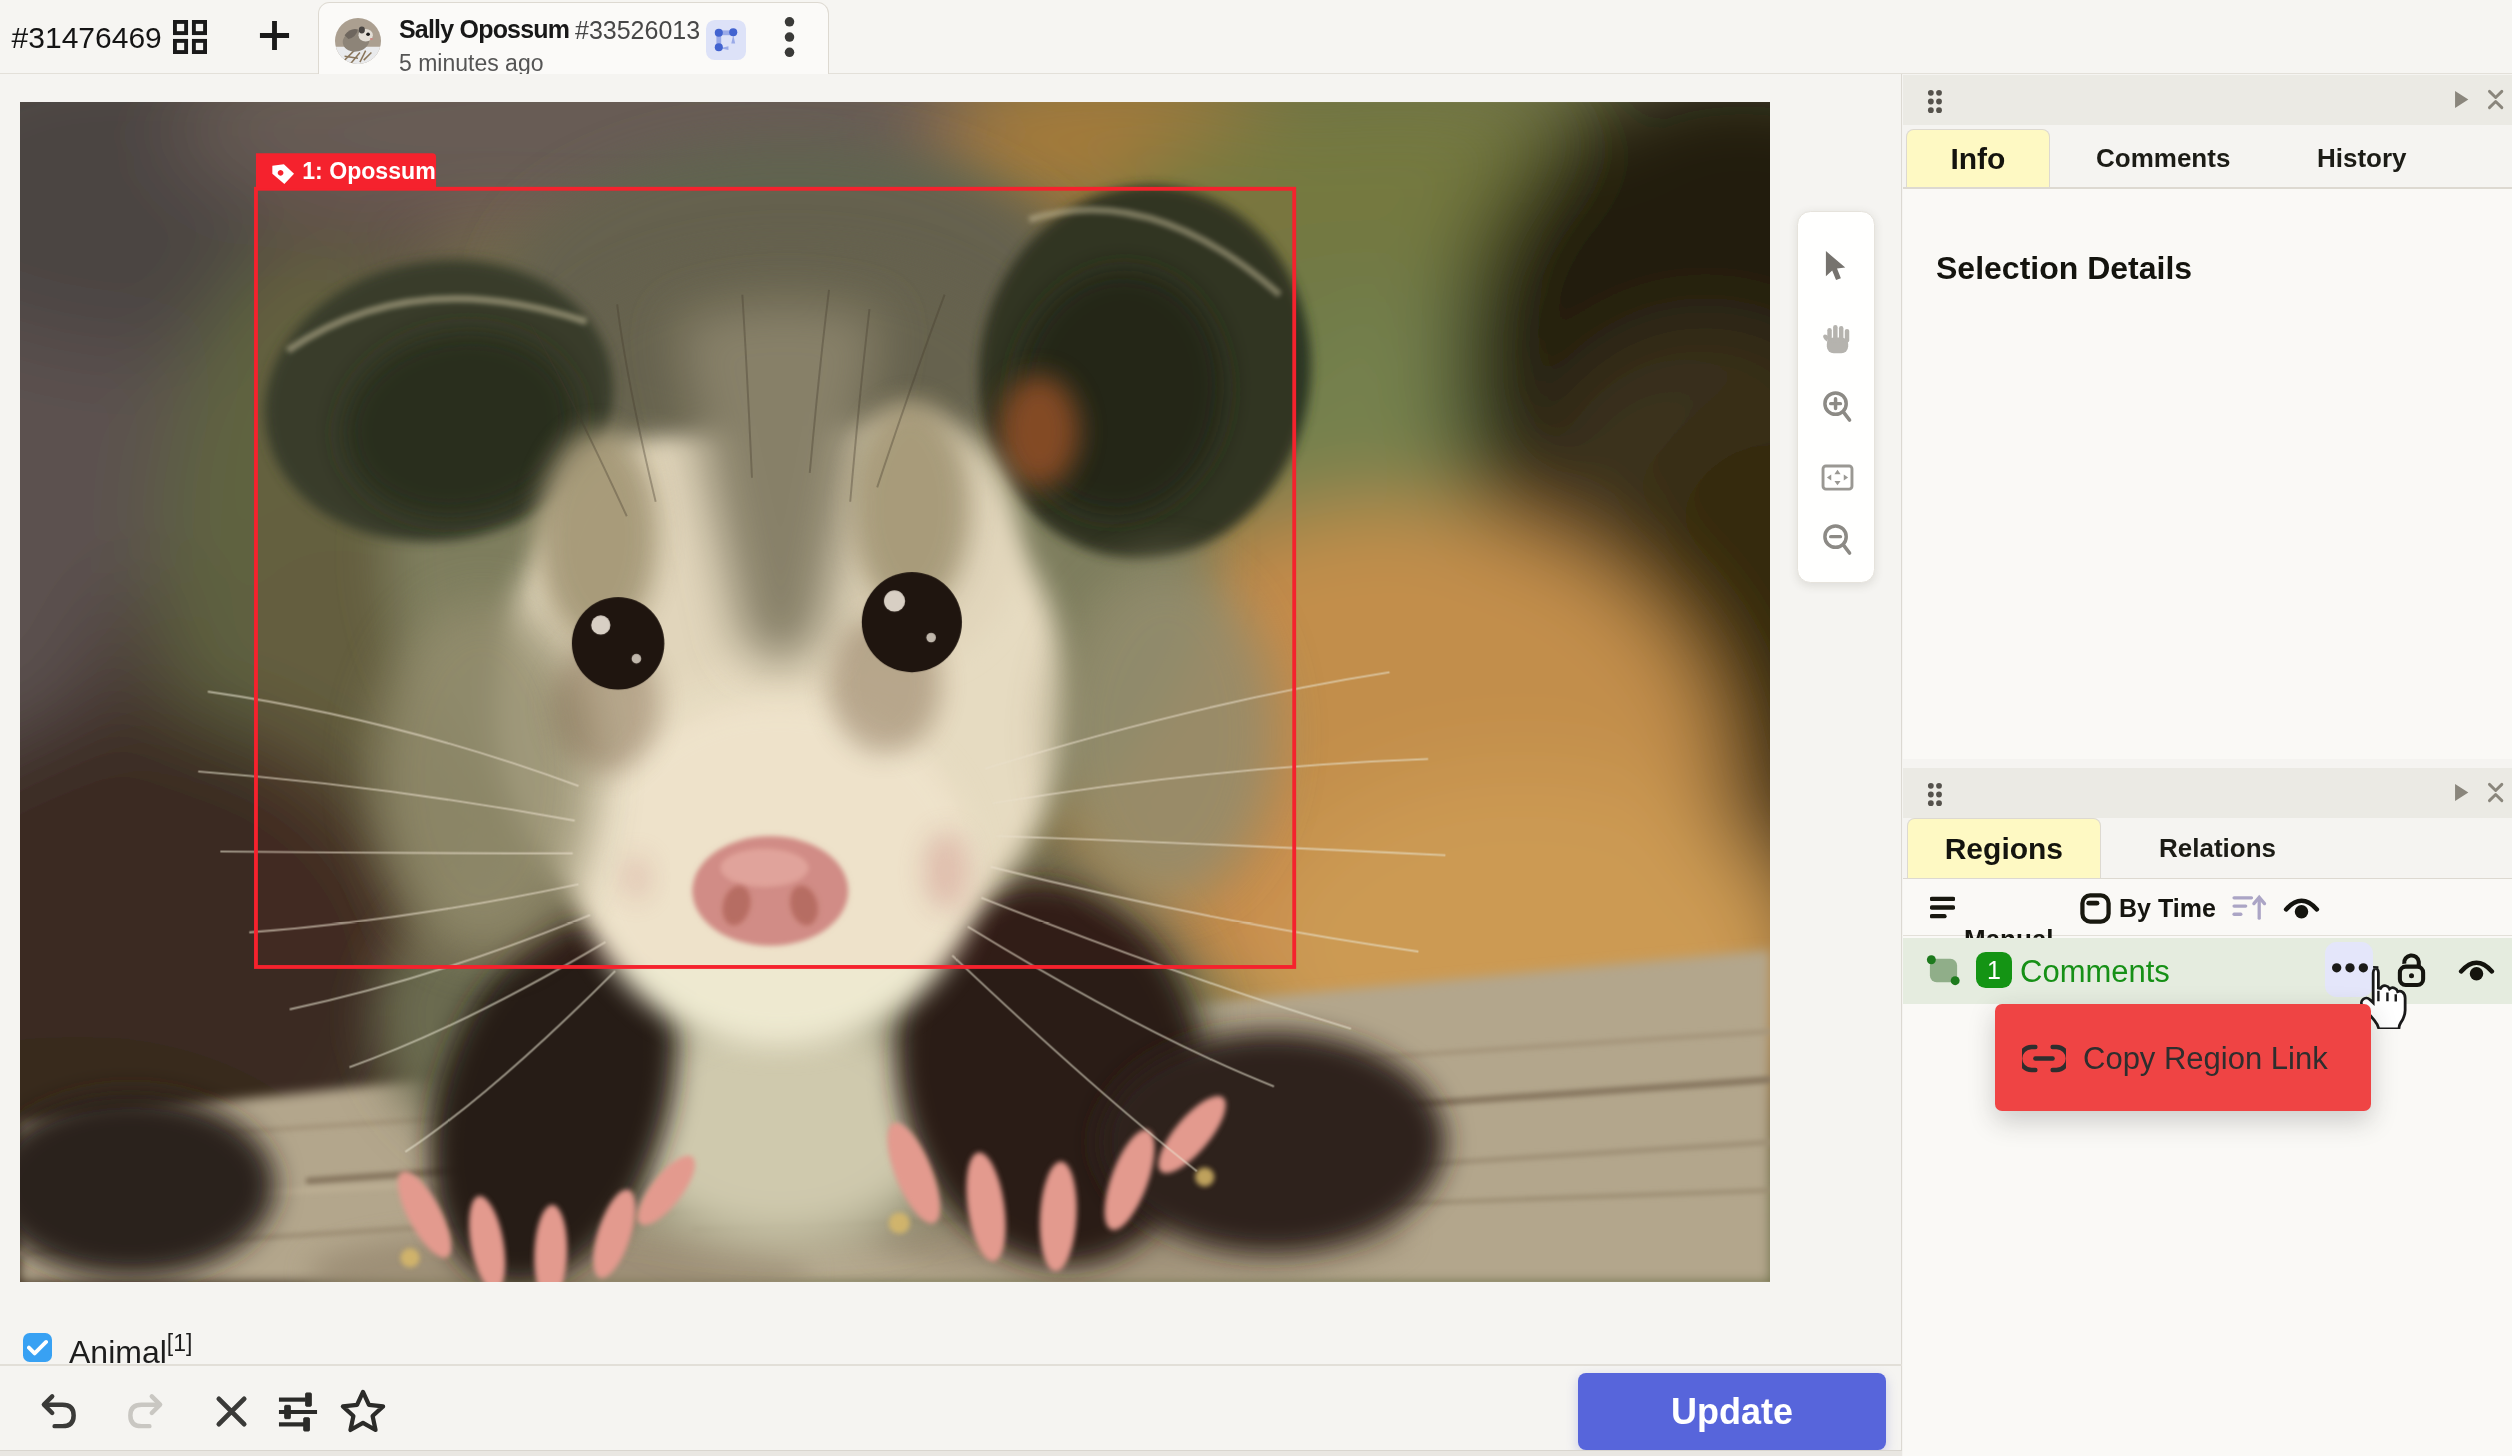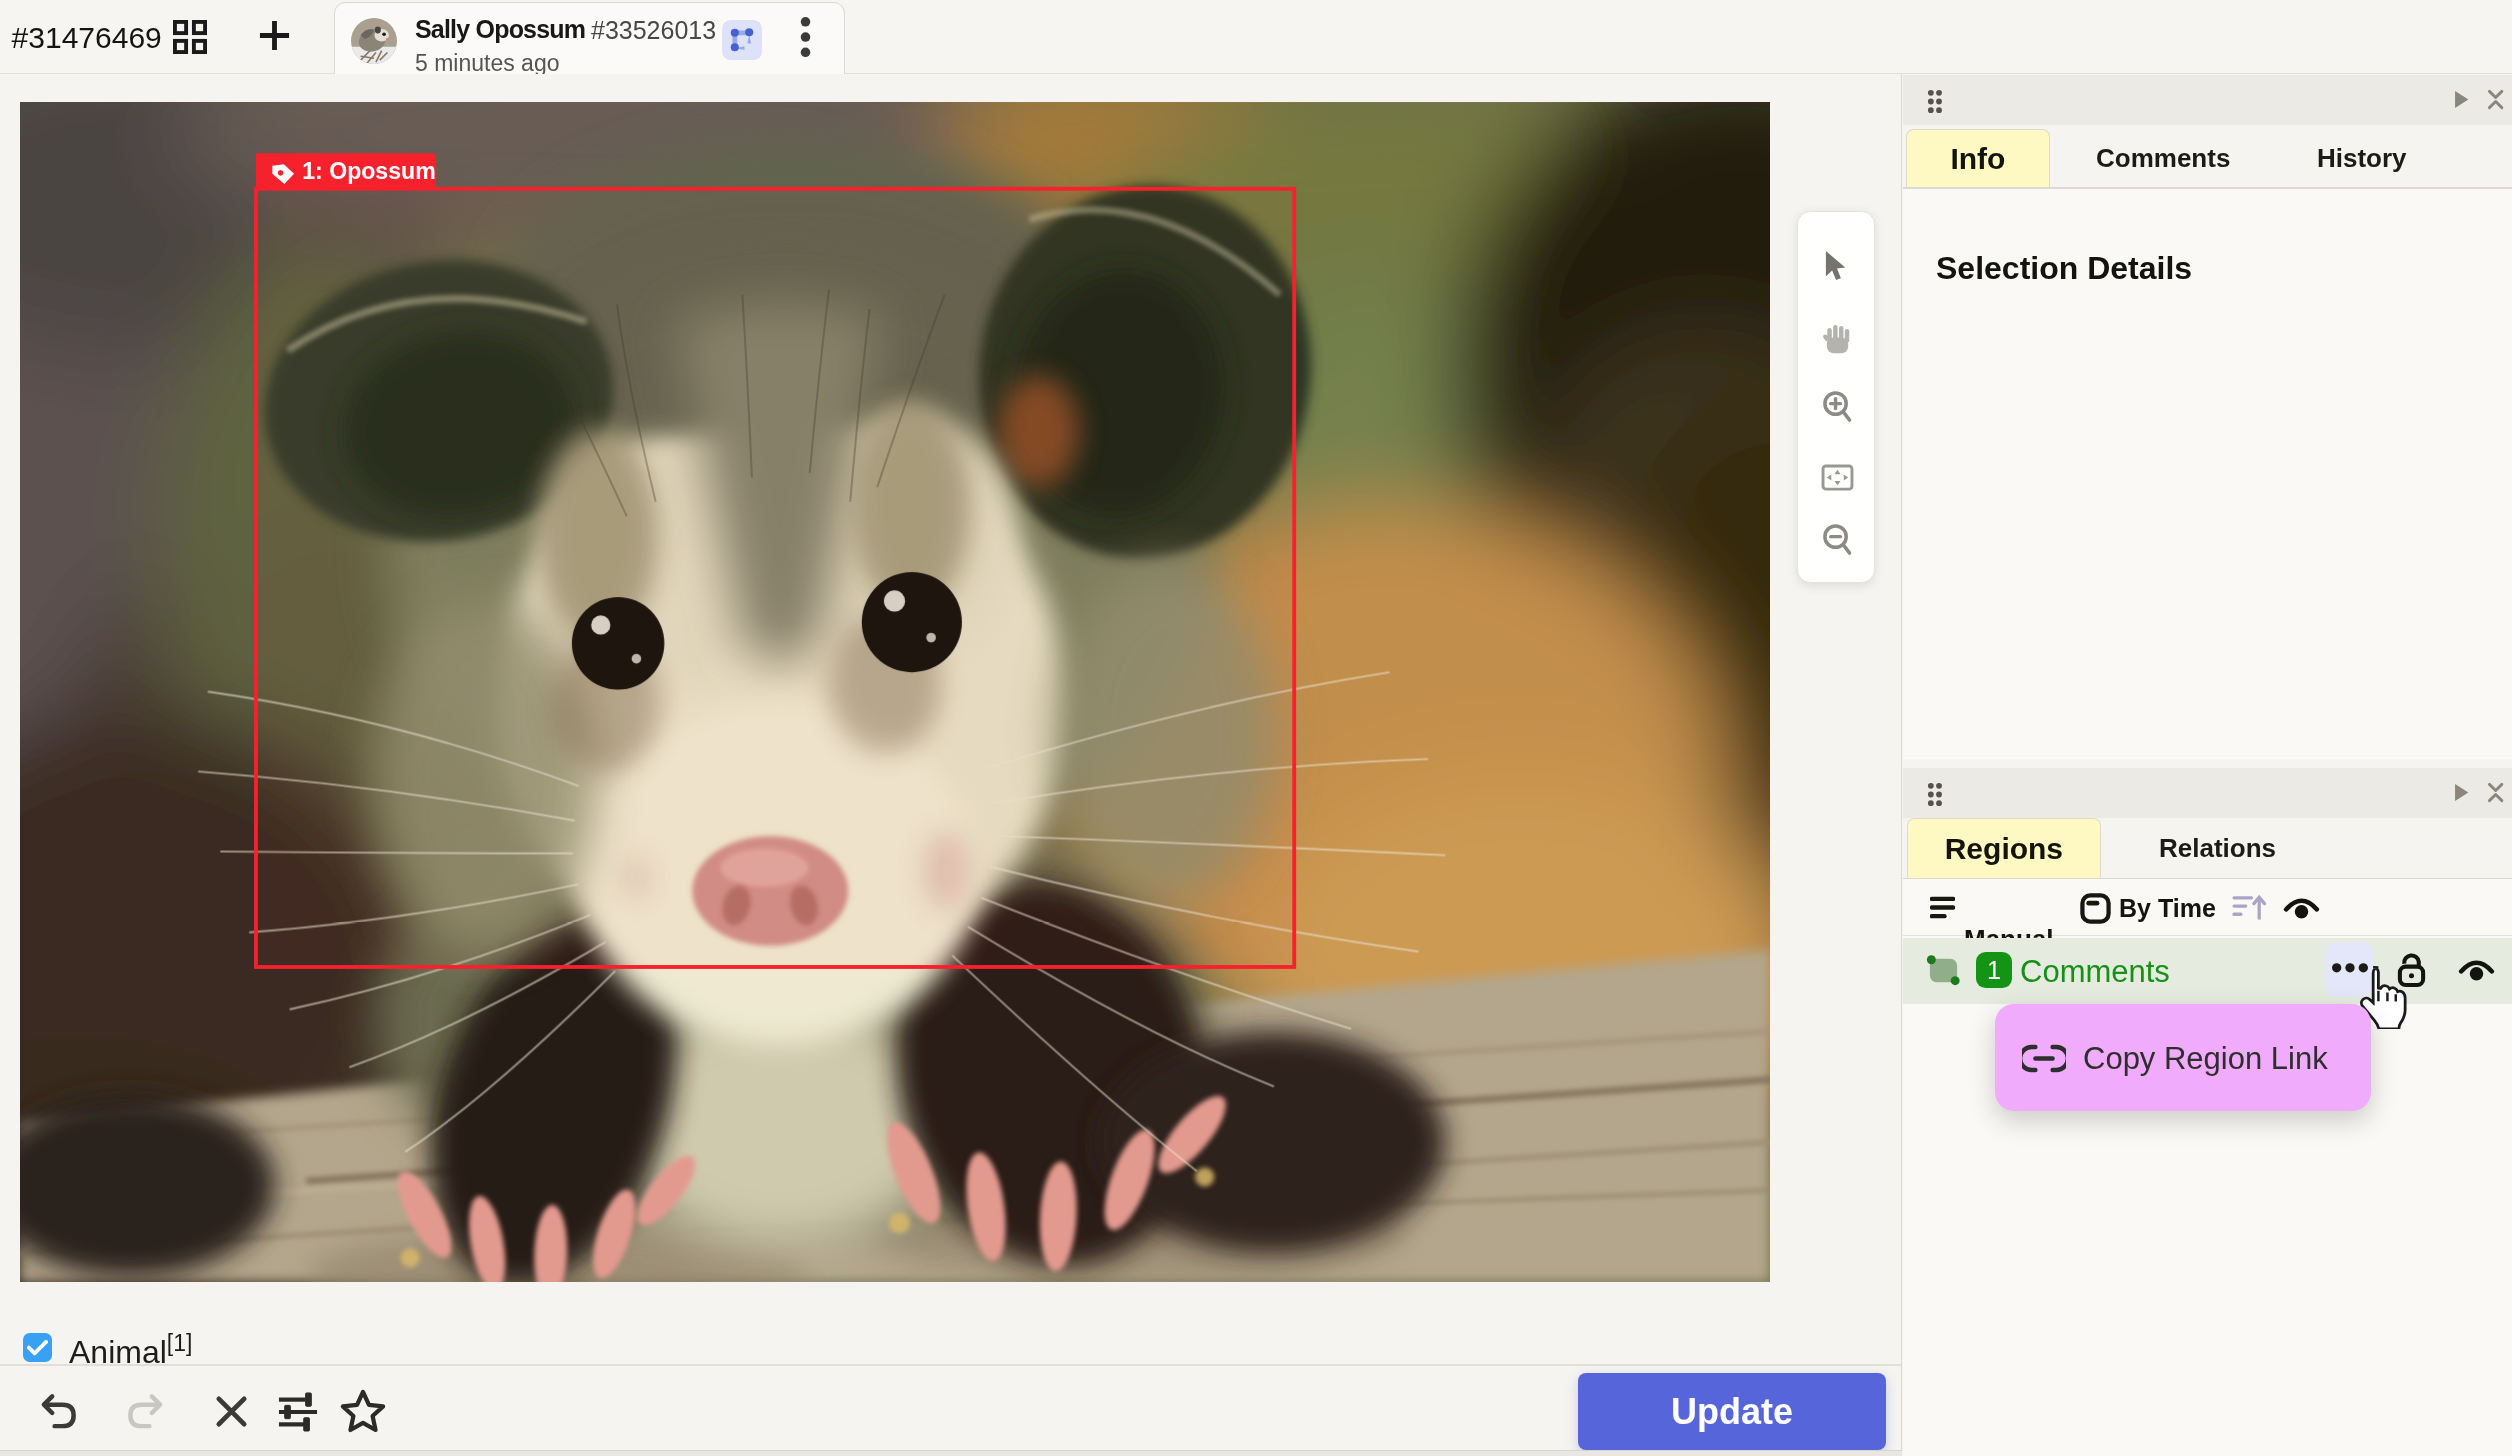--- a/index.html
+++ b/index.html
@@ -2,21 +2,21 @@
 <html><head>
 <meta charset="utf-8">
 <style>
   * { margin:0; padding:0; box-sizing:border-box; }
   html,body { width:2512px; height:1456px; }
   body { font-family:"Liberation Sans", sans-serif; background:#f5f4f1; position:relative; overflow:hidden; }
   .abs { position:absolute; }
   
   #header { position:absolute; left:0; top:0; width:2512px; height:74px; background:#f6f5f2; border-bottom:1.9px solid #e3e0d9; }
   #taskid { position:absolute; left:11.6px; top:21px; font-size:30px; color:#141414; letter-spacing:0px; }
-  #usercard { position:absolute; left:334px; top:1.9px; width:511px; height:73px; background:#fbfaf8; border:1.9px solid #ddd9d1; border-bottom:none; border-radius:11.6px 11.6px 0 0; }
+  #usercard { position:absolute; left:318px; top:1.9px; width:511px; height:73px; background:#fbfaf8; border:1.9px solid #ddd9d1; border-bottom:none; border-radius:11.6px 11.6px 0 0; }
   #uname { position:absolute; left:80px; top:12.5px; font-size:25px; letter-spacing:-0.8px; font-weight:bold; color:#181818; white-space:nowrap; }
   #uid { position:absolute; left:256px; top:13.5px; font-size:25px; color:#474747; }
   #utime { position:absolute; left:80px; top:47px; font-size:23px; color:#555; }
   #bluebtn { position:absolute; left:387px; top:17.3px; width:40px; height:40px; border-radius:8.7px; background:#dde2f8; }
   
   #main { position:absolute; left:0; top:74px; width:1902px; height:1382px; background:#f5f4f1; border-right:1.9px solid #dcd9d2; }
   #photo { position:absolute; left:20px; top:28px; width:1750px; height:1180px; }
   #floatbar { position:absolute; left:1797px; top:137px; width:78px; height:372px; background:#fffffe; border:1px solid #e6e3dc; border-radius:13.5px; box-shadow:0 2.9px 9.6px rgba(60,55,40,.12); }
   #animalrow { position:absolute; left:23px; top:1258px; height:31px; }
   #checkbox { position:absolute; left:0px; top:1px; width:29px; height:29px; border-radius:6.7px; background:#38a1f3; }
@@ -33,21 +33,21 @@
   .tab-un { position:absolute; font-weight:bold; font-size:26px; color:#1c1c16; text-align:left; }
   .tabline { position:absolute; left:0; width:609px; height:1.9px; background:#ddd9d1; }
   #p1content { position:absolute; left:0; top:115px; width:609px; height:570px; background:#faf9f6; }
   #seldet { position:absolute; left:33px; top:25px; font-size:32px; font-weight:bold; color:#14140e;margin-top:36px; }
   #p2content { position:absolute; left:0; top:805px; width:609px; height:577px; background:#faf9f6; }
   #filterrow { position:absolute; left:0; top:0px; width:609px; height:57px; border-bottom:1.9px solid #e3e0d9; }
   #regionrow { position:absolute; left:0; top:59px; width:609px; height:66px; background:#e5ecdf; }
   #opname { position:absolute; left:117px; top:16.4px; font-size:31px; color:#169016; white-space:nowrap; }
   #badge1 { position:absolute; left:73px; top:14.4px; width:36px; height:36px; border-radius:9.6px; background:#149414; color:#fff; font-size:25px; text-align:center; line-height:36px; }
   #dotsbtn { position:absolute; left:422px; top:3.9px; width:48px; height:55px; border-radius:11.6px; background:#e4e6fa; }
-  #popup { position:absolute; left:92px; top:125px; width:376px; height:107px; background:#f0abfc; border-radius:19px; box-shadow:0 9.6px 27px rgba(40,40,40,.22); }
+  #popup { position:absolute; left:92px; top:125px; width:376px; height:107px; background:#ef4444; border-radius:7px; box-shadow:0 9.6px 27px rgba(40,40,40,.22); }
   #popup span { position:absolute; left:88px; top:37px; font-size:31px; color:#2e2e2e; white-space:nowrap; }
 </style>
 </head>
 <body>
 <div id="header">
   <div id="taskid">#31476469</div>
   <svg class="abs" style="left:173px;top:20px;" width="34" height="34" viewBox="0 0 35 35" fill="none" stroke="#1a1a1a" stroke-width="4">
       <rect x="2" y="2" width="11.5" height="11.5"></rect>
       <rect x="21.5" y="2" width="11.5" height="11.5"></rect>
       <rect x="2" y="21.5" width="11.5" height="11.5"></rect>

